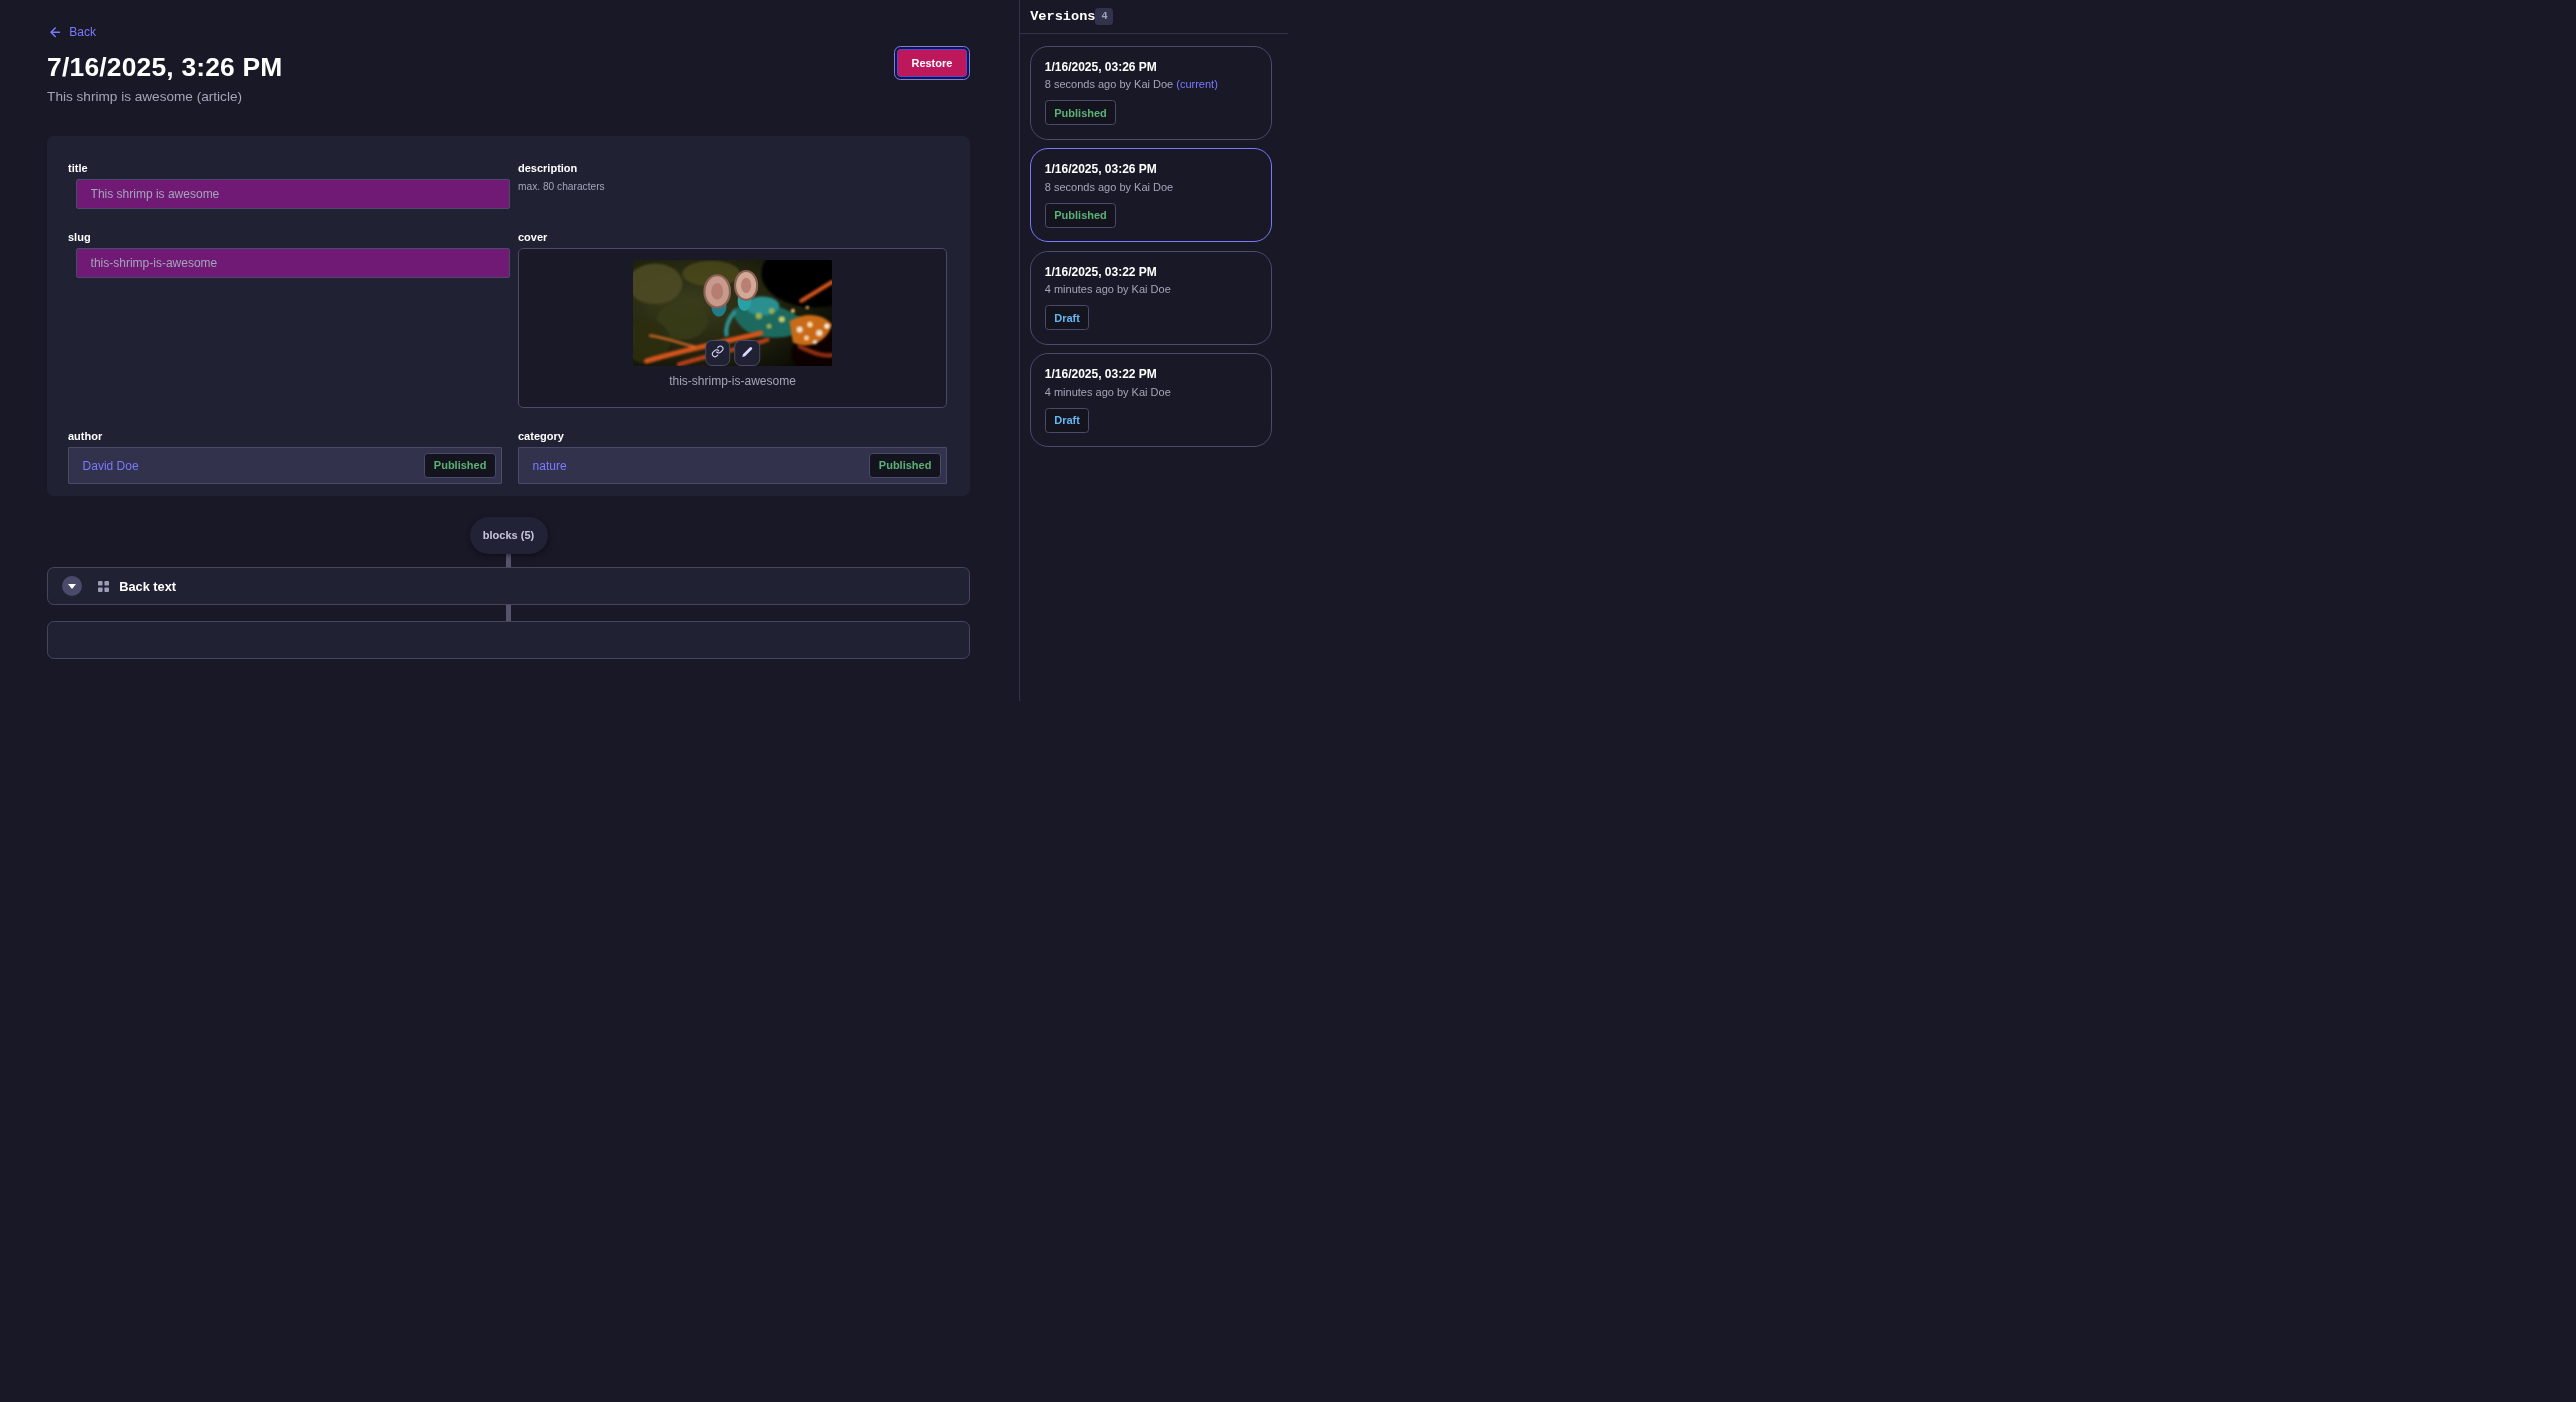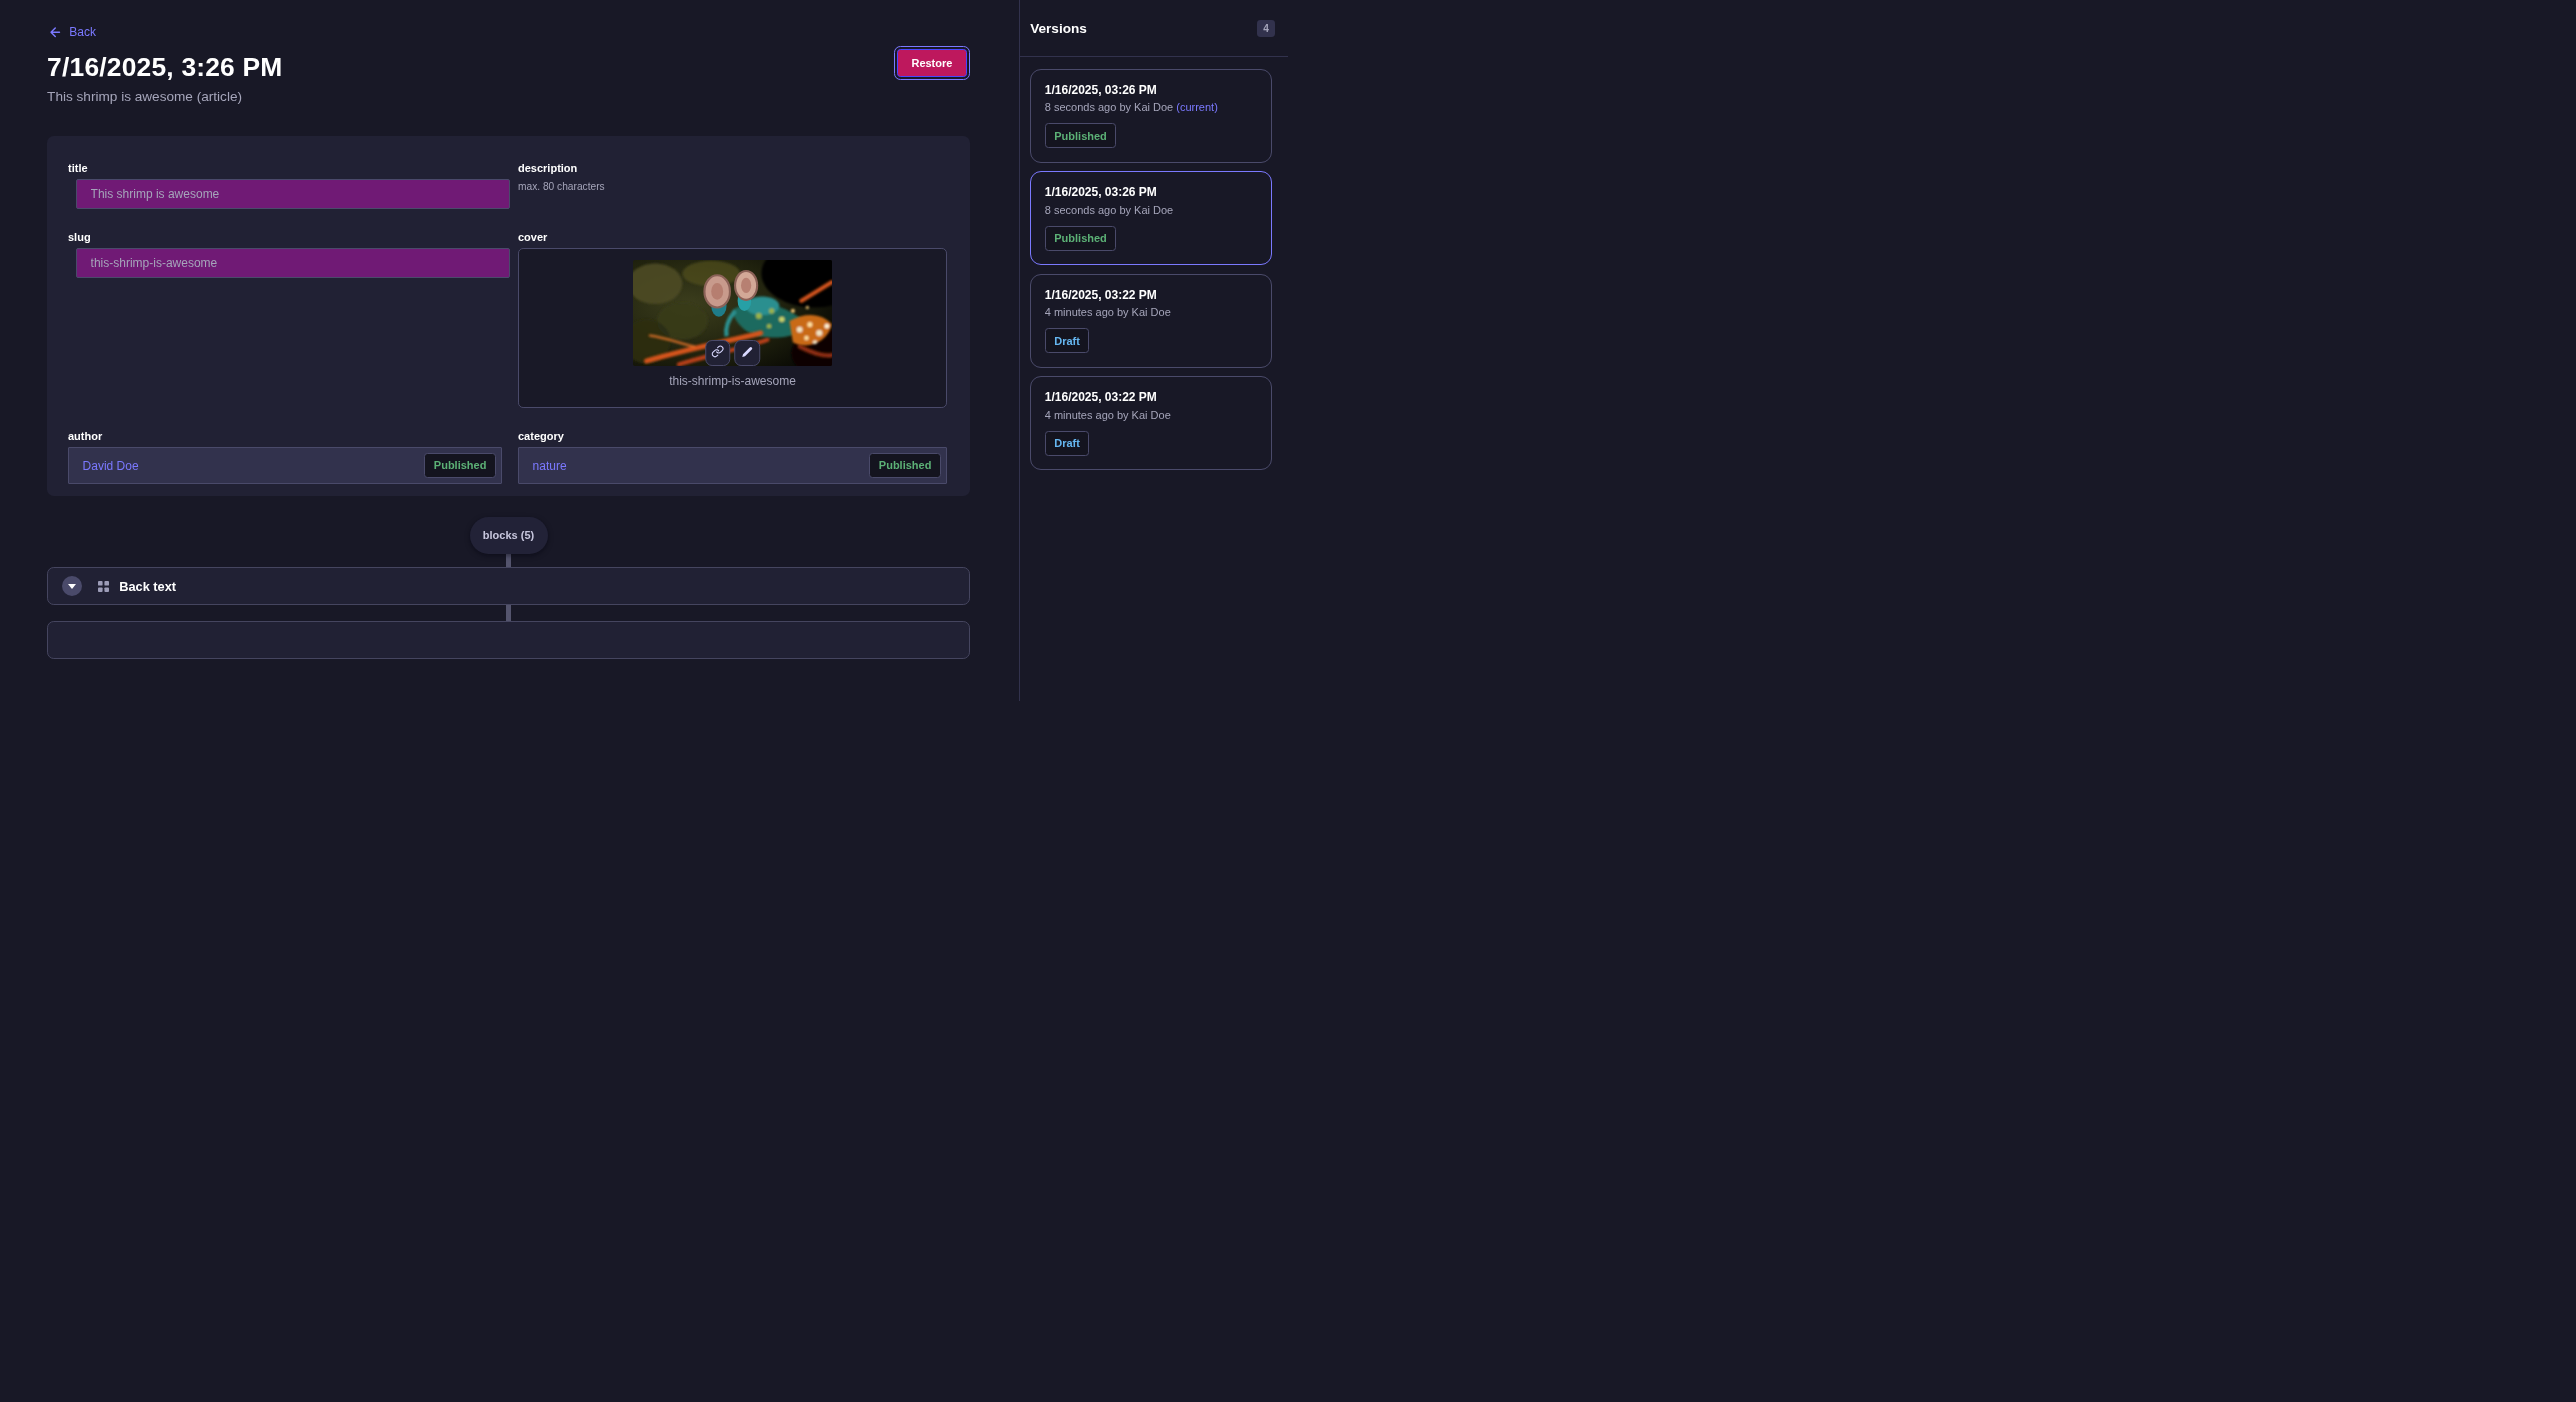--- a/index.html
+++ b/index.html
@@ -114,34 +114,35 @@
   .caret-down { width: 0; height: 0; border-left: 4.3px solid transparent; border-right: 4.3px solid transparent; border-top: 5.1px solid #ffffff; }
   .block-grid-icon { margin-left: 16px; flex: none; display: flex; }
   .block-label { margin-left: 10.2px; font-size: 12.8px; font-weight: 700; color: #ffffff; }
 
   
   .versions-panel {
     position: absolute; right: 0; top: 0; bottom: 0; width: 269px;
     background: #181826; border-left: 0.9px solid #32324d;
   }
   .versions-header {
-    height: 57px; border-bottom: 0.9px solid #32324d;
-    display: flex; align-items: center; justify-content: space-between;
+    height: 34px; border-bottom: 0.9px solid #32324d;
+    display: flex; align-items: center; 
     padding: 0 12.8px 0 10.2px;
+    font-family: Liberation Mono, monospace;
   }
   .versions-title { font-size: 13.6px; font-weight: 700; color: #ffffff; }
   .count-badge {
     min-width: 18px; height: 17px; padding: 0 4.3px;
     background: #32324d; border-radius: 3.4px;
     display: flex; align-items: center; justify-content: center;
     font-size: 10.2px; font-weight: 700; color: #a5a5ba;
   }
   .versions-list { padding: 12px 16px 0 10.2px; display: flex; flex-direction: column; gap: 8.5px; }
   .version-card {
-    border: 0.9px solid #4a4a6a; border-radius: 11px;
+    border: 0.9px solid #4a4a6a; border-radius: 18px;
     padding: 12.8px 13.6px 13.6px 13.6px;
     cursor: pointer;
   }
   .version-card.selected { border-color: #7b79ff; }
   .version-date { font-size: 12px; font-weight: 700; color: #ffffff; }
   .version-meta { margin-top: 4.3px; font-size: 11px; color: #a5a5ba; }
   .version-meta .current { color: #7b79ff; }
   .version-card .status-badge { margin-top: 10.2px; }
 
   .icon-stroke { stroke: #d9d8ff; stroke-width: 2; fill: none; stroke-linecap: round; stroke-linejoin: round; }

